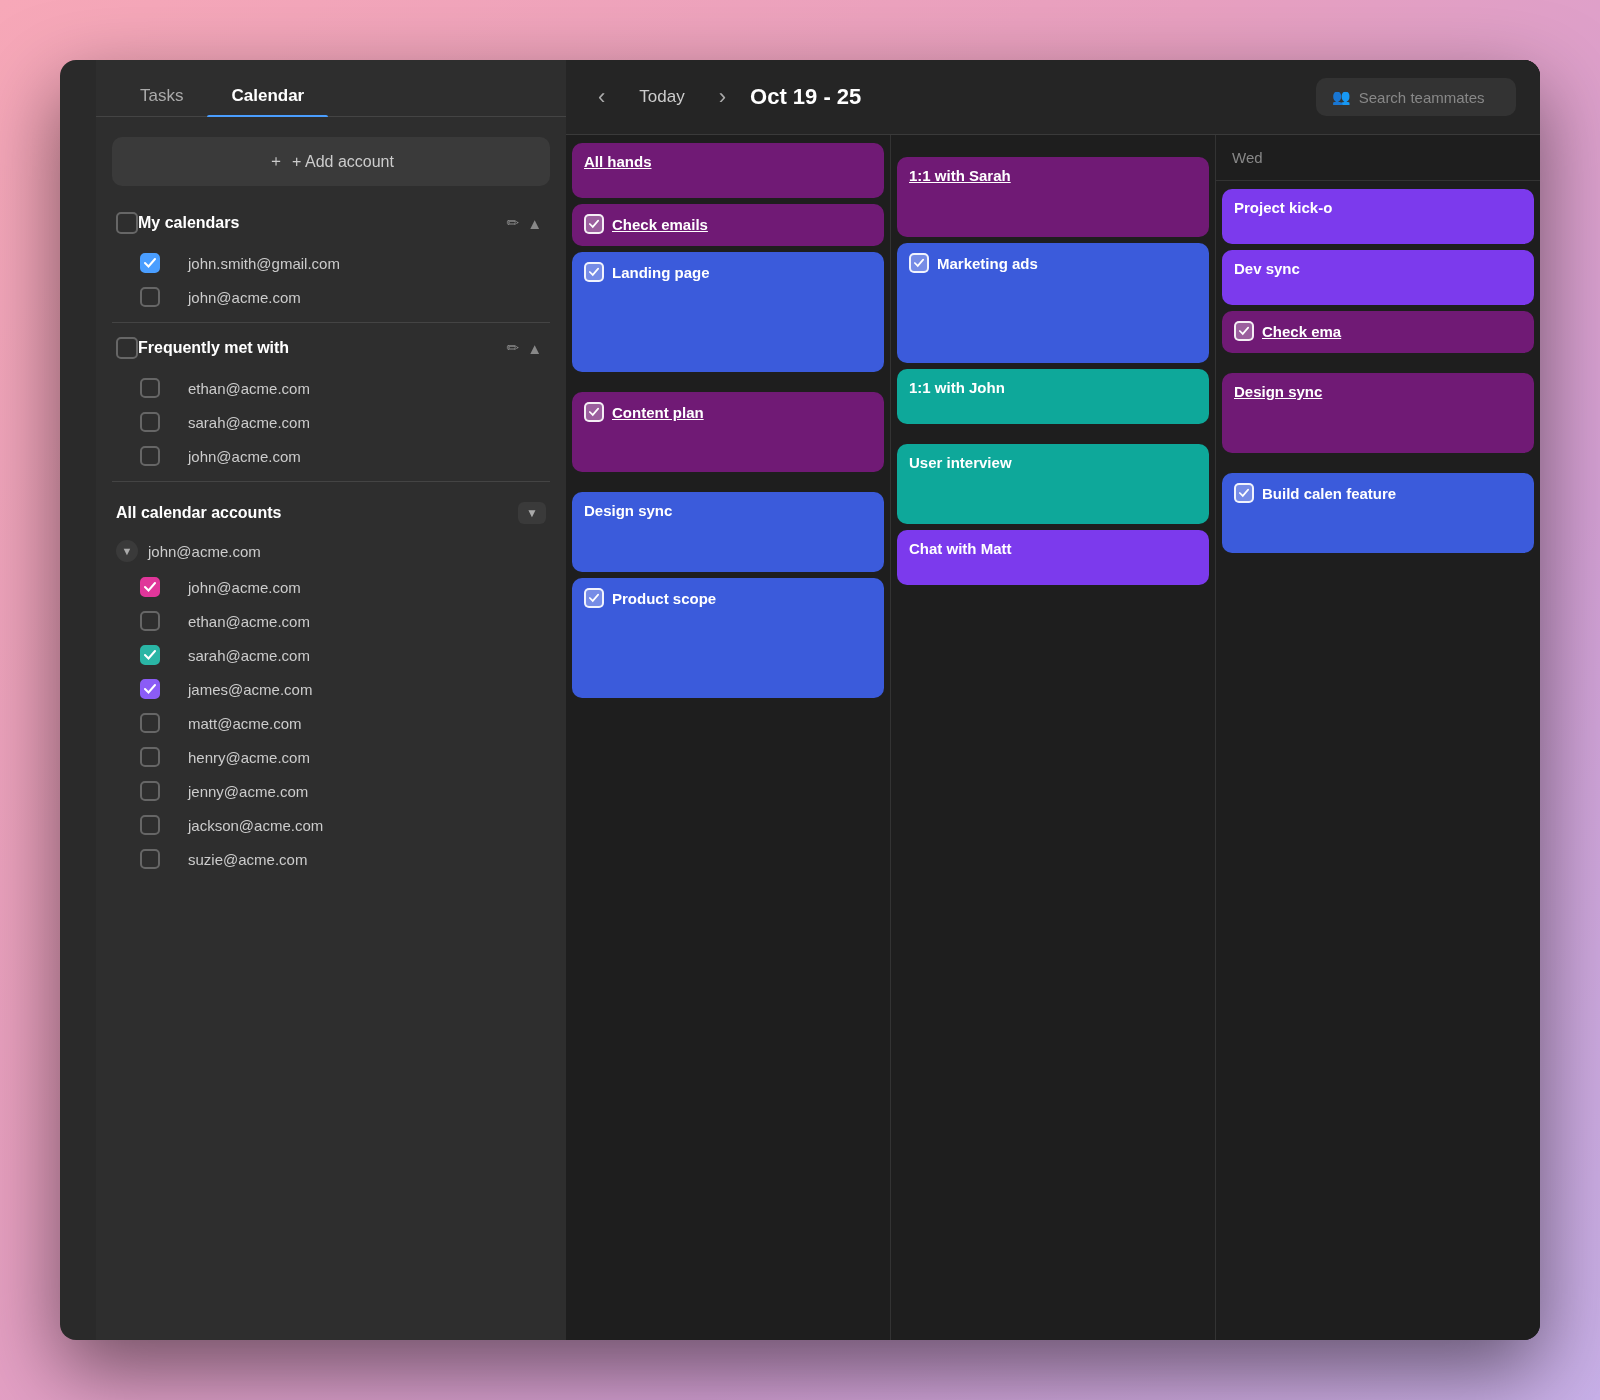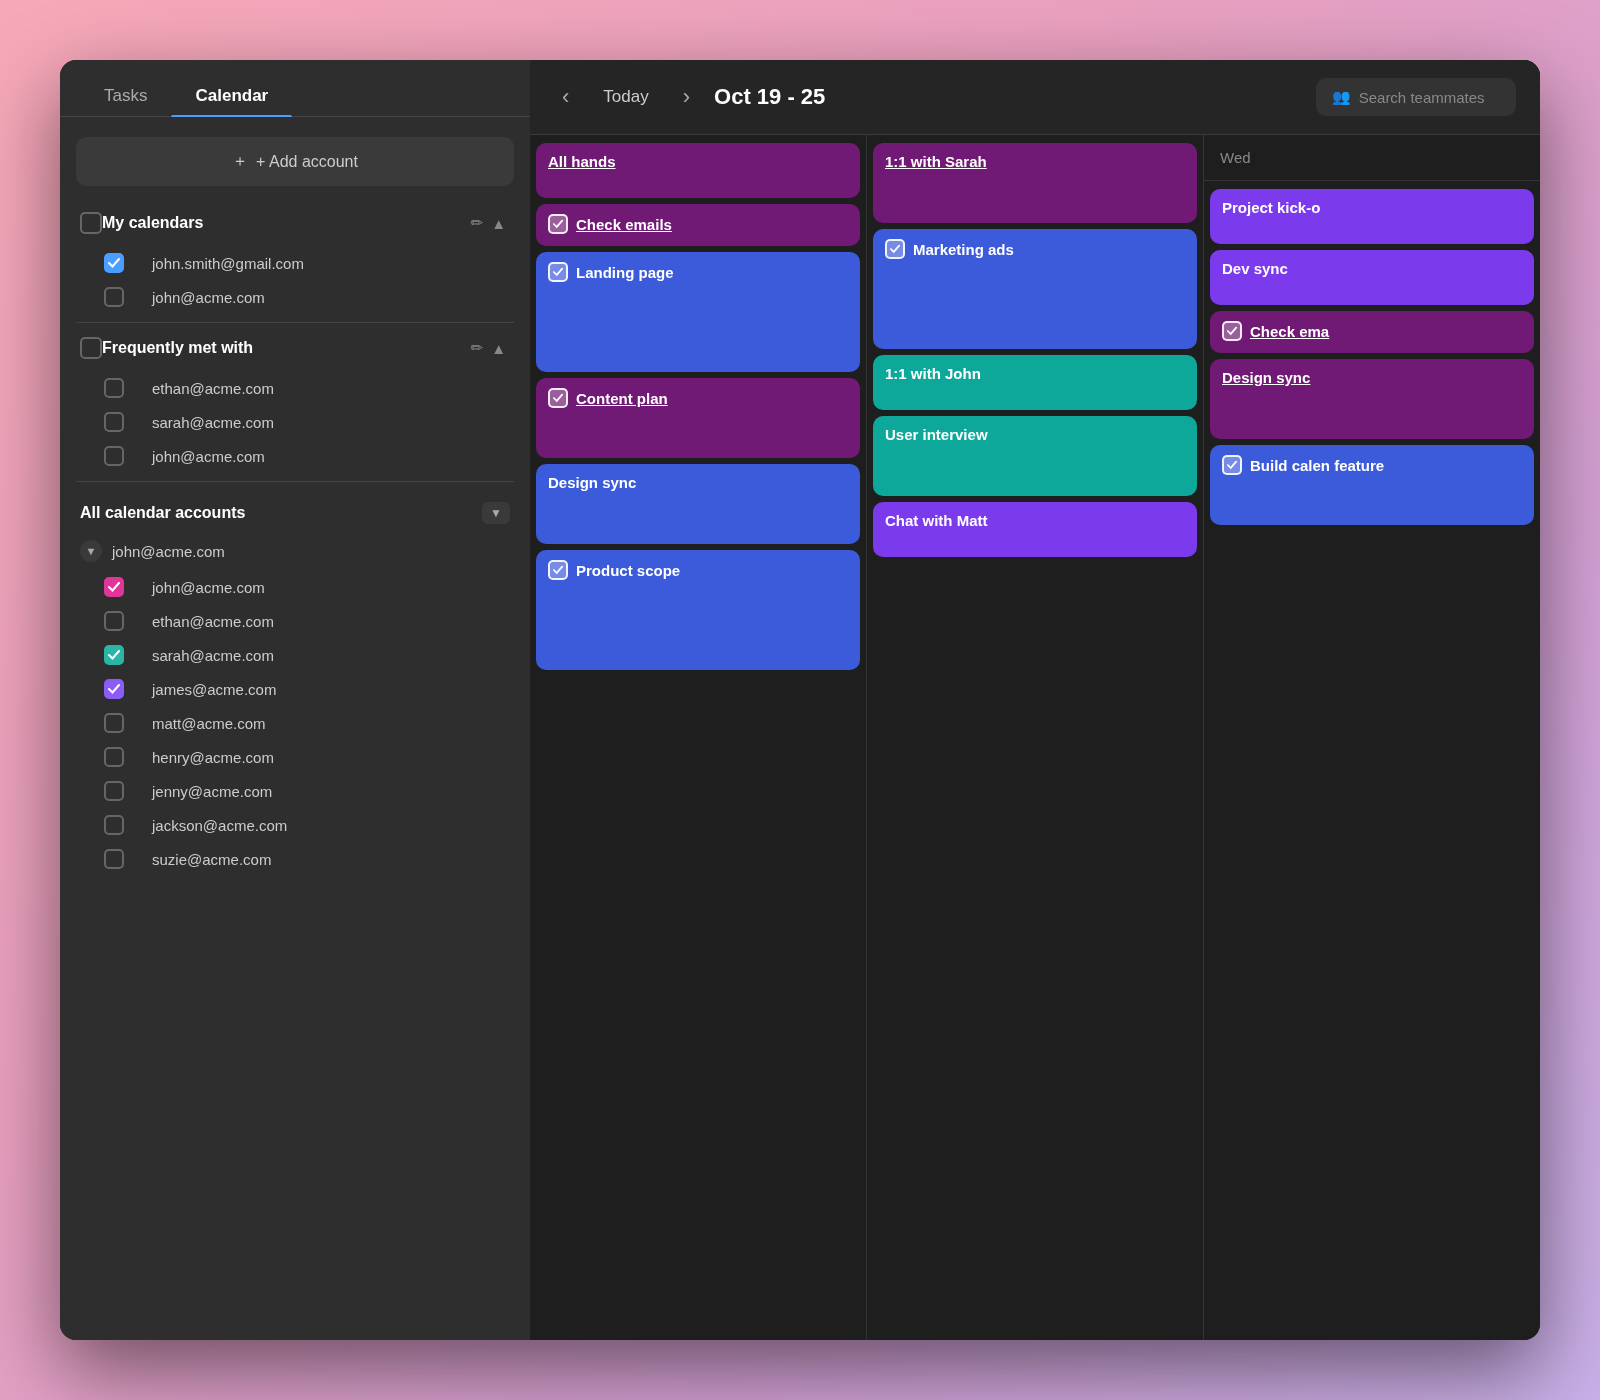--- a/index.html
+++ b/index.html
@@ -14,20 +14,21 @@
       justify-content: center;
     }
     .app-window {
       display: flex;
       width: 1480px;
       height: 1280px;
       background: #2a2a2a;
       border-radius: 16px;
       overflow: hidden;
       box-shadow: 0 30px 80px rgba(0,0,0,0.5);
+      padding-left: 36px;
     }
     
     .sidebar {
       width: 470px;
       min-width: 470px;
       background: #2e2e2e;
       display: flex;
       flex-direction: column;
       padding: 0;
     }
@@ -299,21 +300,21 @@
     }
     .event-check.checked {
       background: rgba(255,255,255,0.3);
       border-color: rgba(255,255,255,0.9);
     }
     .event-label-row {
       display: flex;
       align-items: center;
     }
     .event-tall { min-height: 120px; }
-    .event-medium { min-height: 80px; }
+    .event-medium { min-height: 80px; margin-top: 14px; }
     .event-small { min-height: 55px; }
     .event-xsmall { min-height: 42px; }
   </style>
 </head>
 <body>
 
 <div class="app-window">
 
   <div class="sidebar">
     <div class="sidebar-tabs">

